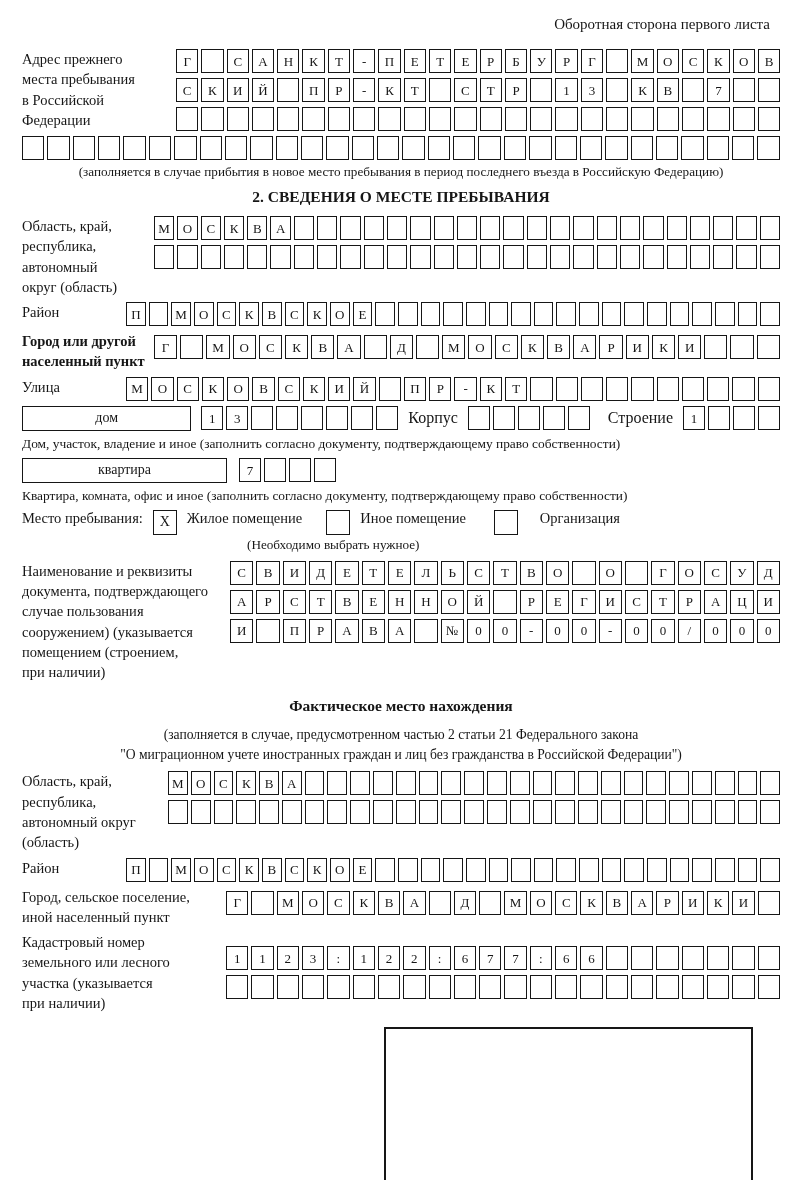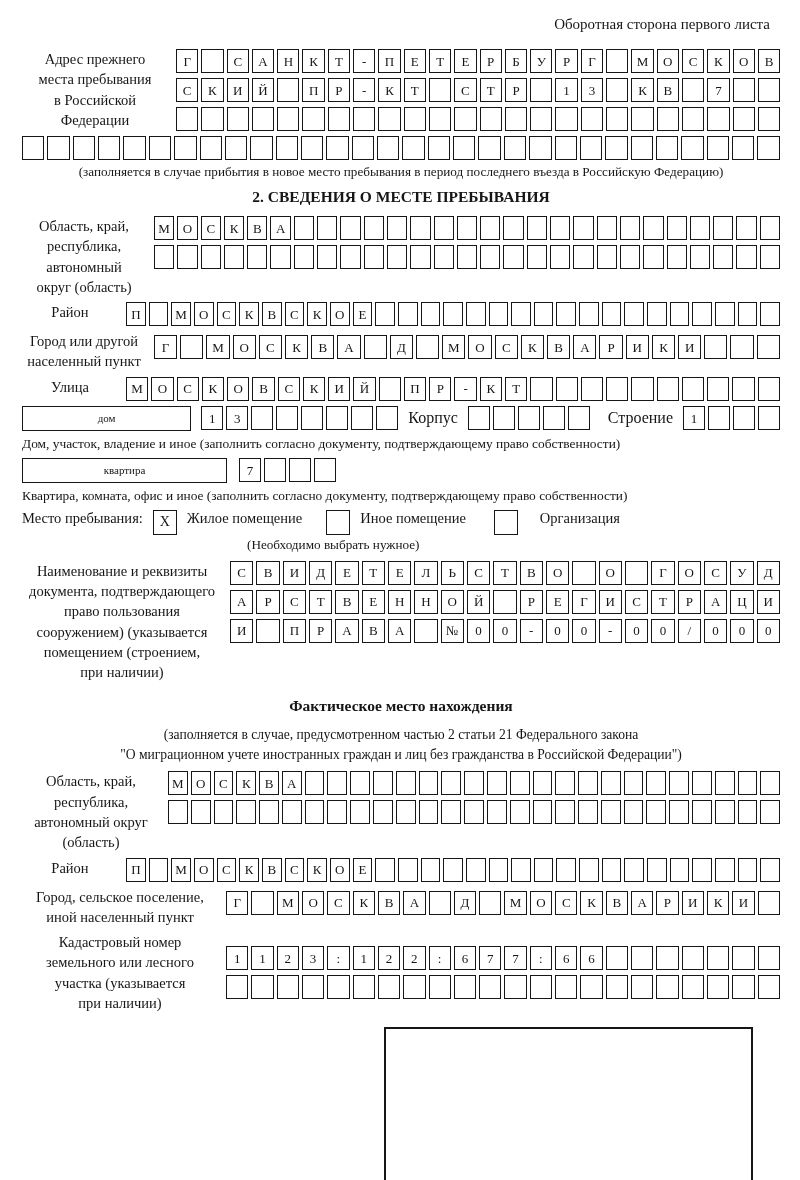--- a/index.html
+++ b/index.html
@@ -4,36 +4,36 @@
 <style>
   html,body{margin:0;padding:0;background:#fff;}
   body{
     width:800px;height:1180px;box-sizing:border-box;
     font-family:"Liberation Serif","DejaVu Serif",serif;
     color:#161616;overflow:hidden;
   }
   .page{padding:16px 20px 0 22px;box-sizing:border-box;}
   .hdr-note{text-align:right;font-size:15px;padding-right:10px;margin-bottom:16px;}
   .frow{display:flex;align-items:flex-start;gap:8px;margin-bottom:5px;}
-  .flabel{font-size:14.5px;line-height:1.4;flex:0 0 auto;text-align:center;}
+  .flabel{font-size:14.5px;line-height:1.4;flex:0 0 auto;}
   .gridcol{display:flex;flex-direction:column;gap:5px;flex:1;min-width:0;}
   .grid{display:flex;gap:3px;}
   .grid.fill{flex:1;min-width:0;}
   .grid.fill .cell{flex:1 1 0;min-width:0;}
   .grid.fixed .cell{width:20px;flex:0 0 auto;}
   .cell{
     height:22px;border:1.6px solid #161616;background:#fff;
     display:flex;align-items:center;justify-content:center;
     font-size:13px;line-height:1;
   }
   .note{text-align:center;font-size:13.2px;margin:2px 0 6px 0;}
   .sec-title{text-align:center;font-weight:bold;font-size:15.5px;margin:8px 0 10px 0;}
   .wbox{
     border:1.6px solid #161616;height:25px;display:flex;align-items:center;
-    justify-content:center;font-size:11px;background:#fff;box-sizing:border-box;
+    justify-content:center;font-size:14px;background:#fff;box-sizing:border-box;
   }
   .inline-lbl{font-size:16px;align-self:center;}
   .chk{
     width:22px;height:23px;border:1.6px solid #161616;display:flex;
     align-items:center;justify-content:center;font-size:14px;flex:0 0 auto;
   }
   .mesto-row{display:flex;gap:10px;margin:6px 0 2px 0;font-size:14.5px;}
   .mesto-note{font-size:13.2px;margin:0 0 8px 225px;}
   .cap-left{font-size:13.4px;margin:0 0 6px 0;}
   .stamp-wrap{width:400px;margin:14px 12px 0 auto;}
@@ -270,21 +270,21 @@
         <span class="cell"></span>
         <span class="cell"></span>
         <span class="cell"></span>
         <span class="cell"></span>
         <span class="cell"></span>
         <span class="cell"></span>
       </div>
   </div>
 
   <div class="frow">
-    <div class="flabel" style="width:124px;">
+    <div class="flabel" style="width:124px;font-weight:bold;">
       <div>Город или другой</div>
       <div>населенный пункт</div>
     </div>
     <div class="grid fill mt4">
         <span class="cell">Г</span>
         <span class="cell"></span>
         <span class="cell">М</span>
         <span class="cell">О</span>
         <span class="cell">С</span>
         <span class="cell">К</span>
@@ -390,21 +390,21 @@
     <span>Иное помещение</span>
     <span class="chk" style="margin-left:18px;"></span>
     <span style="margin-left:12px;">Организация</span>
   </div>
   <div class="mesto-note">(Необходимо выбрать нужное)</div>
 
   <div class="frow">
     <div class="flabel" style="width:200px;">
       <div>Наименование и реквизиты</div>
       <div>документа, подтверждающего</div>
-      <div>право пользования</div>
+      <div>случае пользования</div>
       <div>сооружением) (указывается</div>
       <div>помещением (строением,</div>
       <div>при наличии)</div>
     </div>
     <div class="gridcol">
       <div class="grid fill">
           <span class="cell">С</span>
           <span class="cell">В</span>
           <span class="cell">И</span>
           <span class="cell">Д</span>

